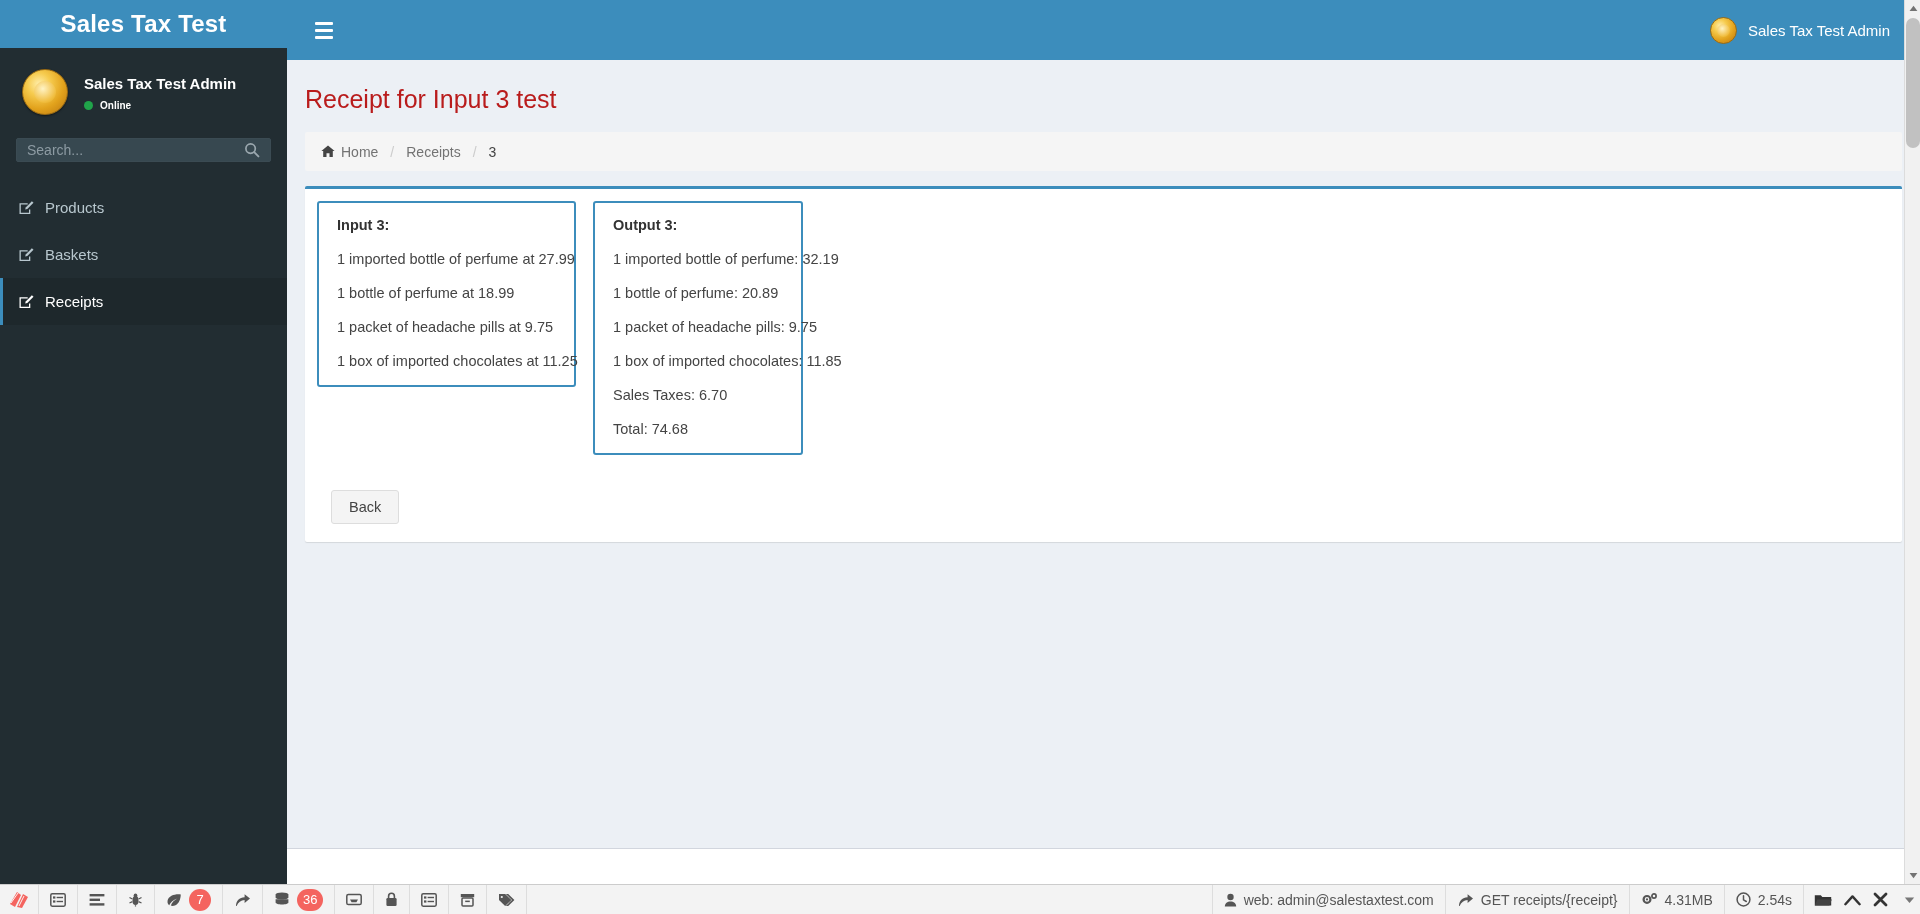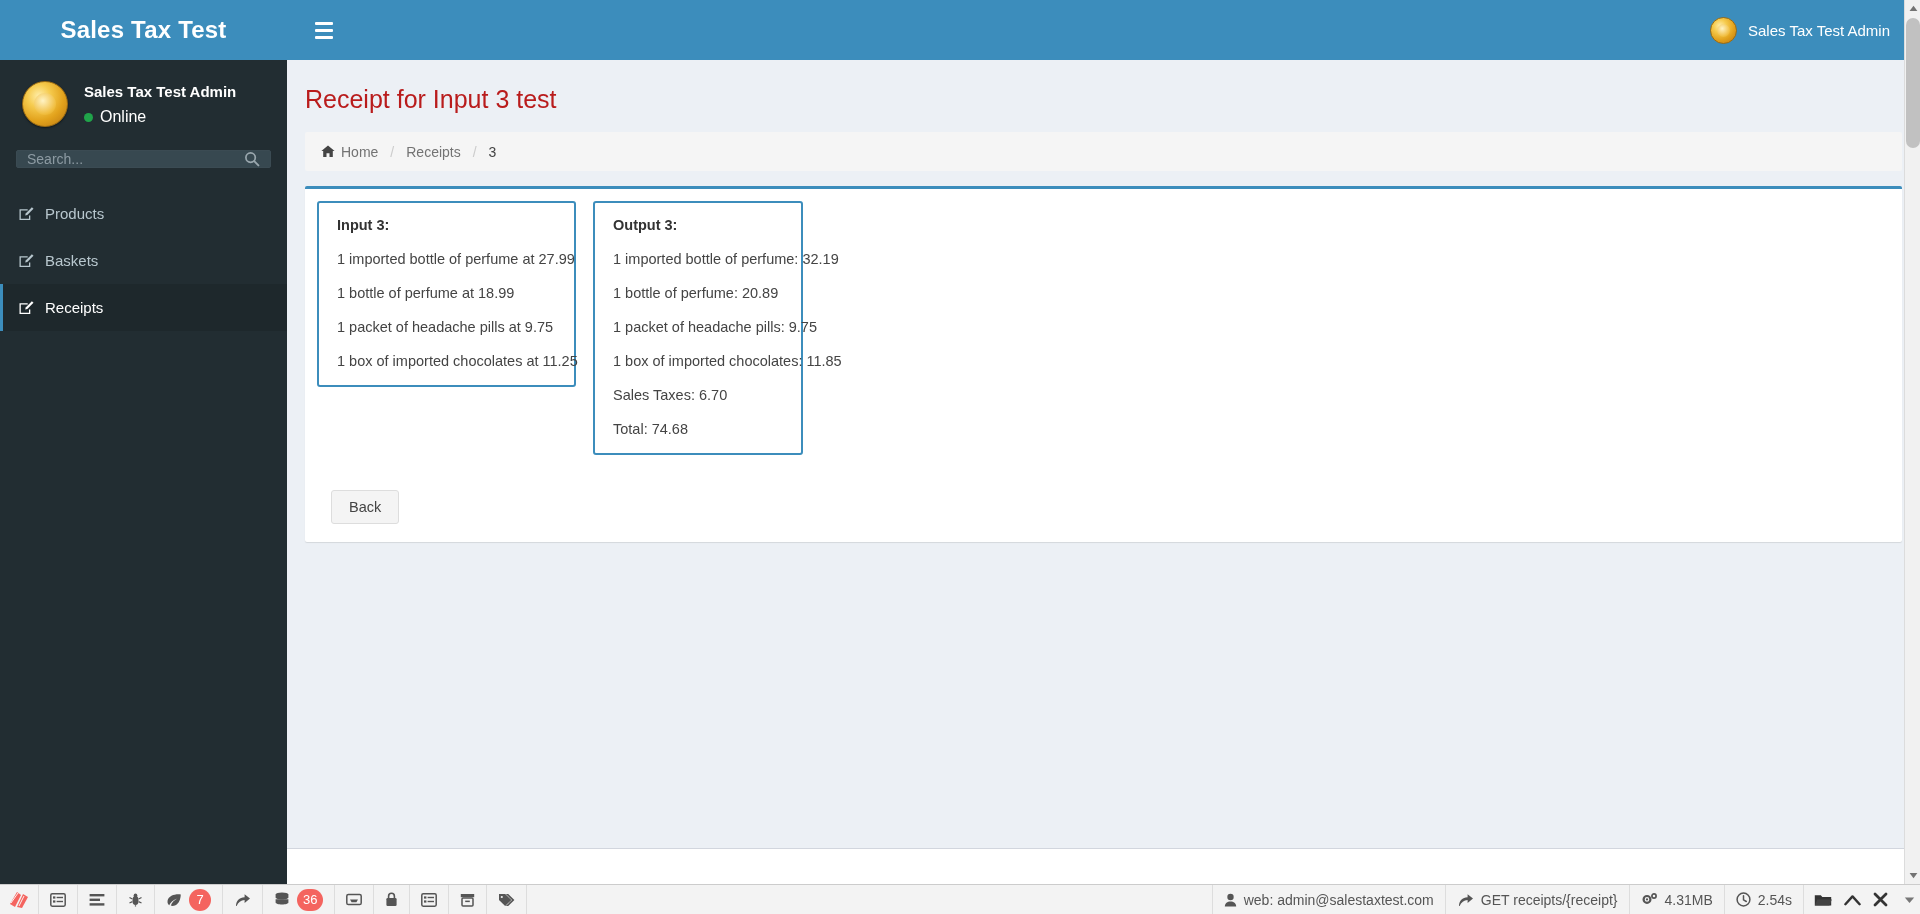--- a/index.html
+++ b/index.html
@@ -13,21 +13,21 @@
   
   #app { position: relative; width: 1920px; height: 914px; }
 
   
   .sidebar {
     position: absolute; left: 0; top: 0;
     width: 287px; height: 884px;
     background: #222d32;
   }
   .brand {
-    height: 60px;
+    height: 48px;
     background: #3c8dbc;
     display: flex; align-items: center; justify-content: center;
     color: #ffffff;
     font-size: 24px;
     font-weight: bold;
     letter-spacing: .2px;
   }
   .user-panel {
     display: flex; align-items: center;
     padding: 18px 12px 18px 22px;
@@ -56,26 +56,26 @@
   }
   .user-status {
     display: flex; align-items: center; gap: 7px;
     margin-top: 6px;
   }
   .dot {
     width: 9px; height: 9px; border-radius: 50%;
     background: #20a44a;
     display: inline-block;
   }
-  .status-text { color: #ffffff; font-size: 16px; }
+  .status-text { color: #ffffff; font-size: 10px; font-weight: bold; }
 
   .search-wrap {
     margin: 2px 16px 0 16px;
     display: flex; align-items: stretch;
-    height: 18px;
+    height: 24px;
     background: #374850;
     border: 1px solid #3b4b53;
     border-radius: 2px;
   }
   .search-input {
     flex: 1 1 auto;
     background: transparent;
     border: 0; outline: 0;
     color: #cfd8dc;
     font-family: "Liberation Sans", sans-serif;

